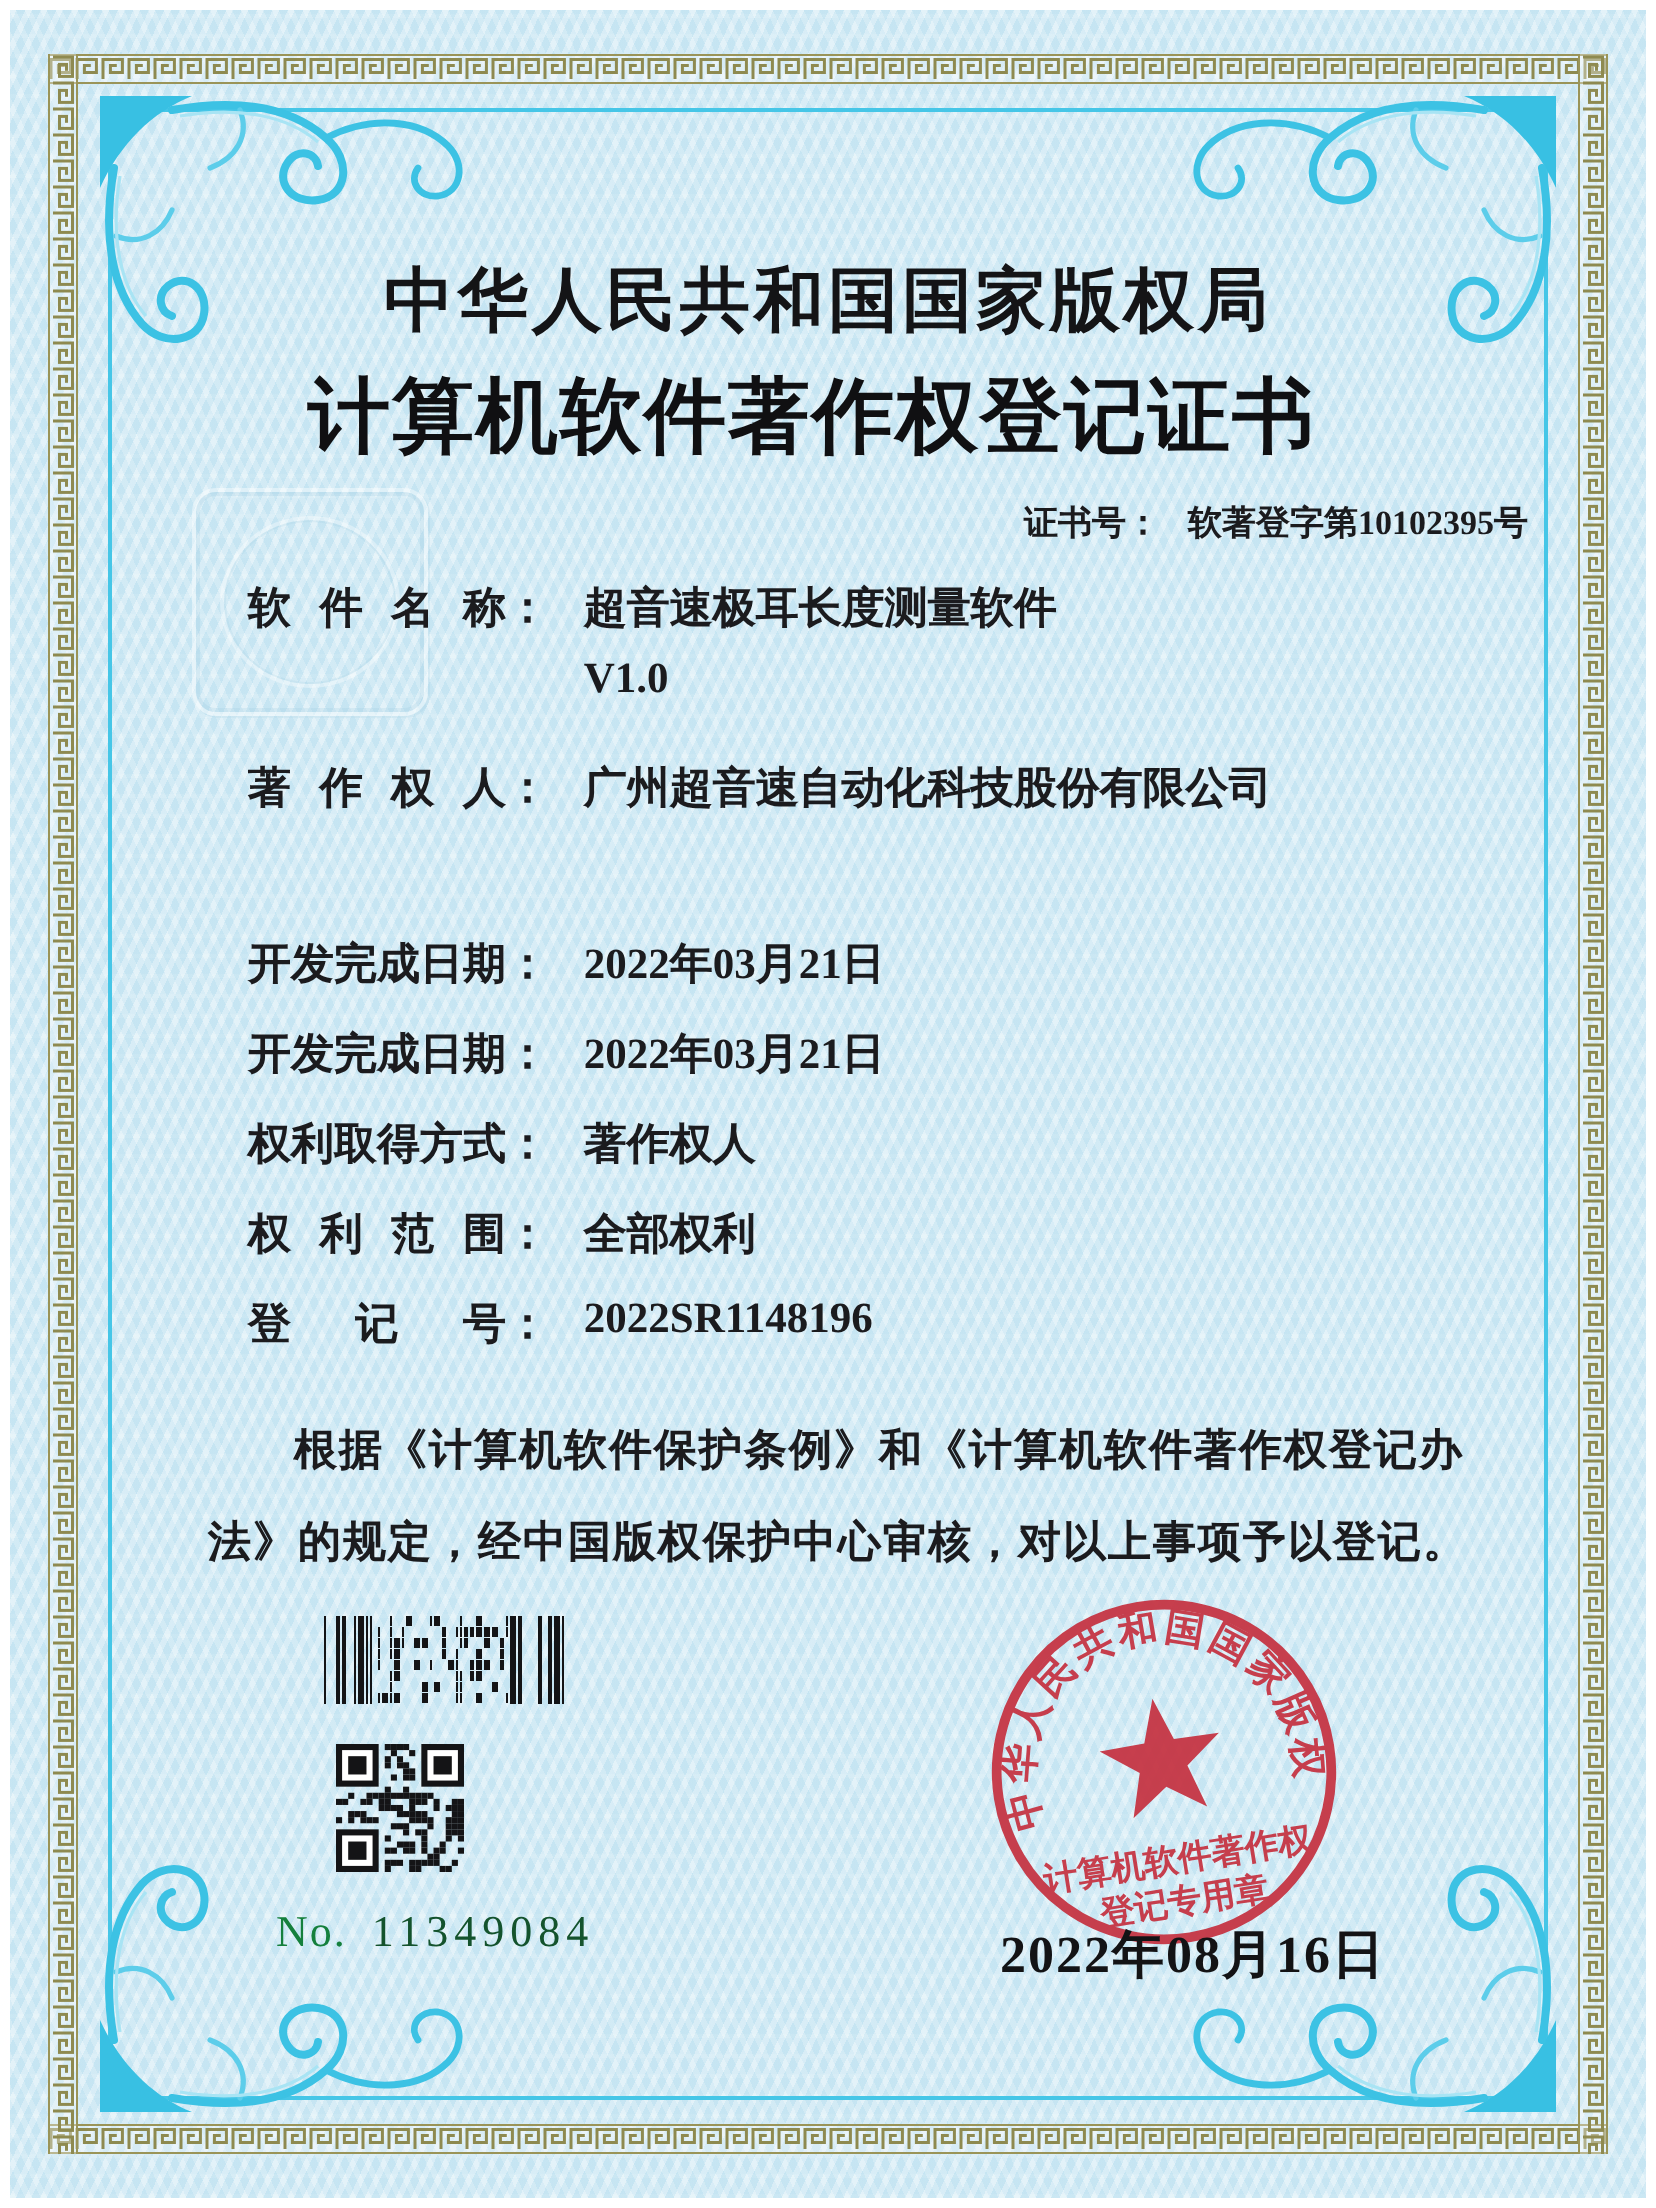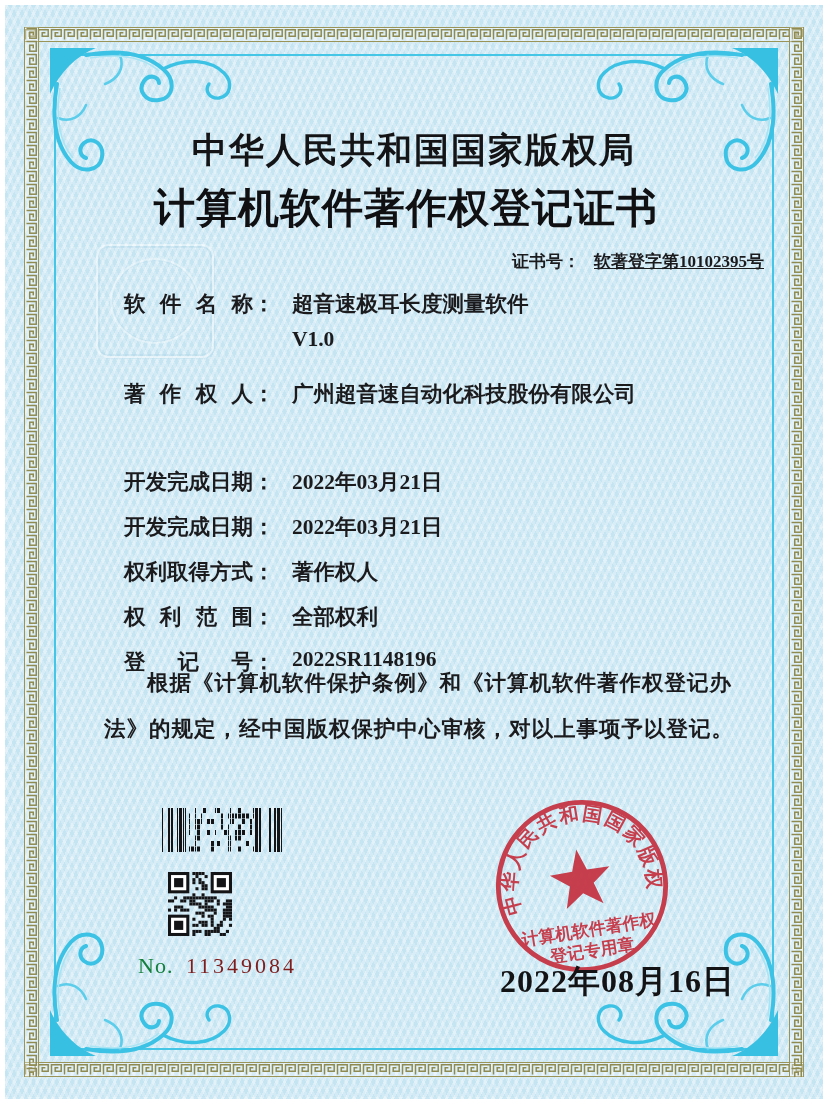--- a/index.html
+++ b/index.html
@@ -44,35 +44,35 @@
   .emboss::after {
     content:""; position:absolute; inset:12px; border-radius:50%;
     border:2px solid rgba(255,255,255,.55);
     box-shadow: inset 0 0 0 1px rgba(140,190,215,.22);
   }
   
   .t { position:absolute; color:#1b1b1e; }
   .issuer   { left:0; right:0; top:127px; text-align:center; font-size:35px; font-weight:700; letter-spacing:2px; color:#141416; }
   .cert-title { left:0; right:16px; top:181px; text-align:center; font-size:41px; font-weight:700; letter-spacing:1px; color:#101012; }
   .certno { right:64px; top:250px; font-size:17px; font-weight:700; }
-  .certno .v { margin-left:14px;text-decoration:underline; }
+  .certno .v { margin-left:14px; }
   .field-row { left:108px; font-size:21.5px; font-weight:700; white-space:nowrap;margin-left:16px; }
   .f-label { display:inline-block; width:129px; text-align:justify; text-align-last:justify; }
   .f-colon { display:inline-block; }
   .f-value { display:inline-block; margin-left:12px; vertical-align:top; }
   .f-value .l2 { margin-top:9px; }
   .statement {
-    left:104px; top:660px; width:648px;
+    left:104px; top:702px; width:648px;
     font-size:21.5px; font-weight:700; line-height:46px;
     text-indent:2em; letter-spacing:1px;
   }
   .serial { left:138px; top:953px; font-size:22px; letter-spacing:1px; }
   .serial .prefix { color:#15803d; }
-  .serial .num { color:#7f1d1d; letter-spacing:3px; margin-left:6px; }
-  .issue-date { left:500px; top:960px; font-size:32px; font-weight:700; letter-spacing:1px; color:#131315; }
+  .serial .num { color:#14532d; letter-spacing:3px; margin-left:6px; }
+  .issue-date { left:500px; top:960px; font-size:26px; font-weight:700; letter-spacing:1px; color:#131315; }
   
   .barcode { position:absolute; left:162px; top:808px; width:120px; height:44px; }
   .qrcode  { position:absolute; left:168px; top:872px; width:64px;  height:64px; }
   .barcode svg, .qrcode svg { display:block; width:100%; height:100%; }
   
   .stamp { position:absolute; left:492px; top:796px; width:180px; height:180px; transform:rotate(-9deg); opacity:.92; }
   .stamp svg { width:100%; height:100%; display:block; }
   .hidden-defs { position:absolute; width:0; height:0; overflow:hidden; }
 </style>
 </head>

